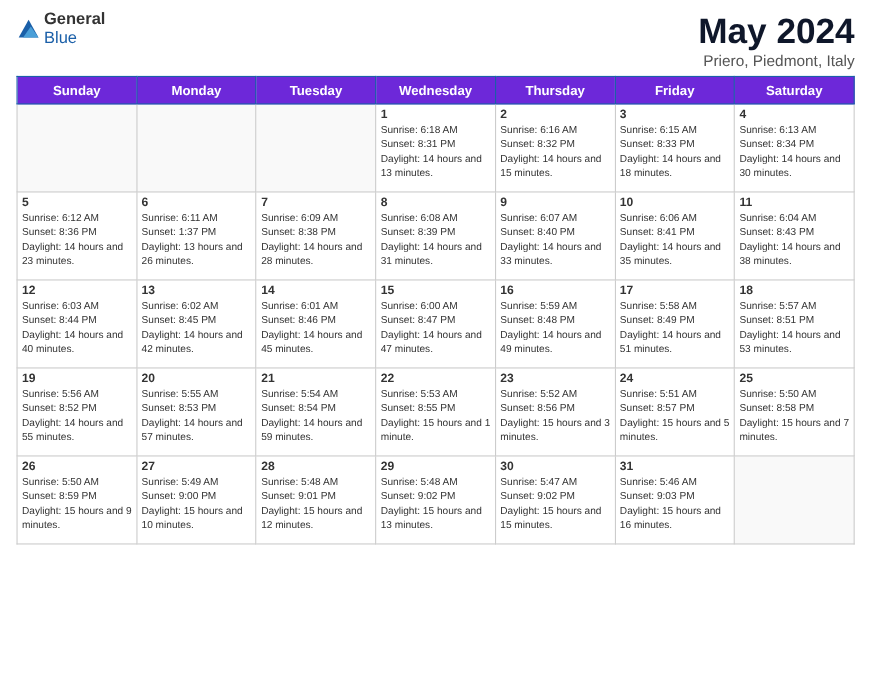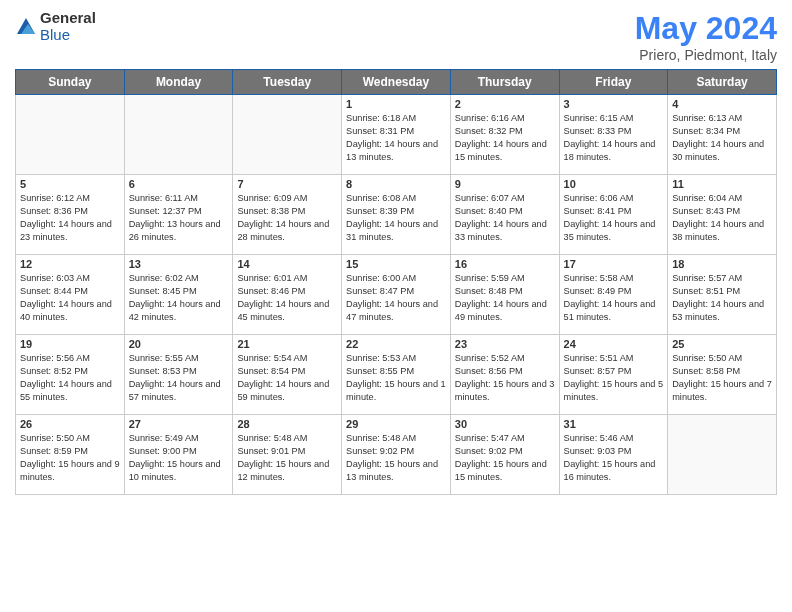--- a/index.html
+++ b/index.html
@@ -46,36 +46,36 @@
       width: 22px;
       height: 22px;
       margin-right: 3px;
     }
     .title-block {
       text-align: right;
     }
     .main-title {
       font-size: 32px;
       font-weight: bold;
-      color: #3b82f6;
+      color: #0f172a;
     }
     .subtitle {
       font-size: 14px;
       color: #555;
       text-align: right;
     }
     .calendar {
       flex: 1;
       border: 1px solid #ccc;
       border-collapse: collapse;
       width: 100%;
       table-layout: fixed;
     }
     .calendar th {
-      background-color: #737373;
+      background-color: #6d28d9;
       color: white;
       text-align: center;
       padding: 5px 3px;
       font-size: 12px;
       border: 1px solid #1a5fa8;
     }
     .calendar td {
       border: 1px solid #ccc;
       vertical-align: top;
       padding: 3px 4px;
@@ -157,21 +157,21 @@
             <div class="day-info"><span>Sunrise: 6:13 AM</span><br><span>Sunset: 8:34 PM</span><br><span>Daylight: 14 hours and 30 minutes.</span></div>
           </td>
         </tr>
         <tr>
           <td>
             <span class="day-number">5</span>
             <div class="day-info"><span>Sunrise: 6:12 AM</span><br><span>Sunset: 8:36 PM</span><br><span>Daylight: 14 hours and 23 minutes.</span></div>
           </td>
           <td>
             <span class="day-number">6</span>
-            <div class="day-info"><span>Sunrise: 6:11 AM</span><br><span>Sunset: 12:37 PM</span><br><span>Daylight: 13 hours and 26 minutes.</span></div>
+            <div class="day-info"><span>Sunrise: 6:11 AM</span><br><span>Sunset: 1:37 PM</span><br><span>Daylight: 13 hours and 26 minutes.</span></div>
           </td>
           <td>
             <span class="day-number">7</span>
             <div class="day-info"><span>Sunrise: 6:09 AM</span><br><span>Sunset: 8:38 PM</span><br><span>Daylight: 14 hours and 28 minutes.</span></div>
           </td>
           <td>
             <span class="day-number">8</span>
             <div class="day-info"><span>Sunrise: 6:08 AM</span><br><span>Sunset: 8:39 PM</span><br><span>Daylight: 14 hours and 31 minutes.</span></div>
           </td>
           <td>

